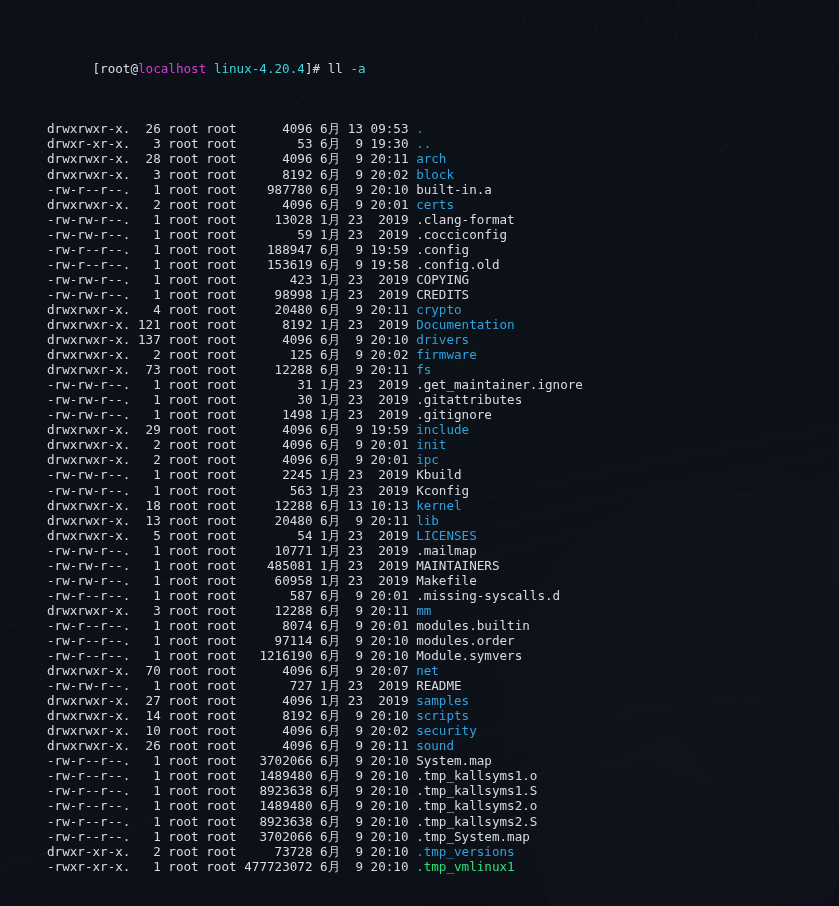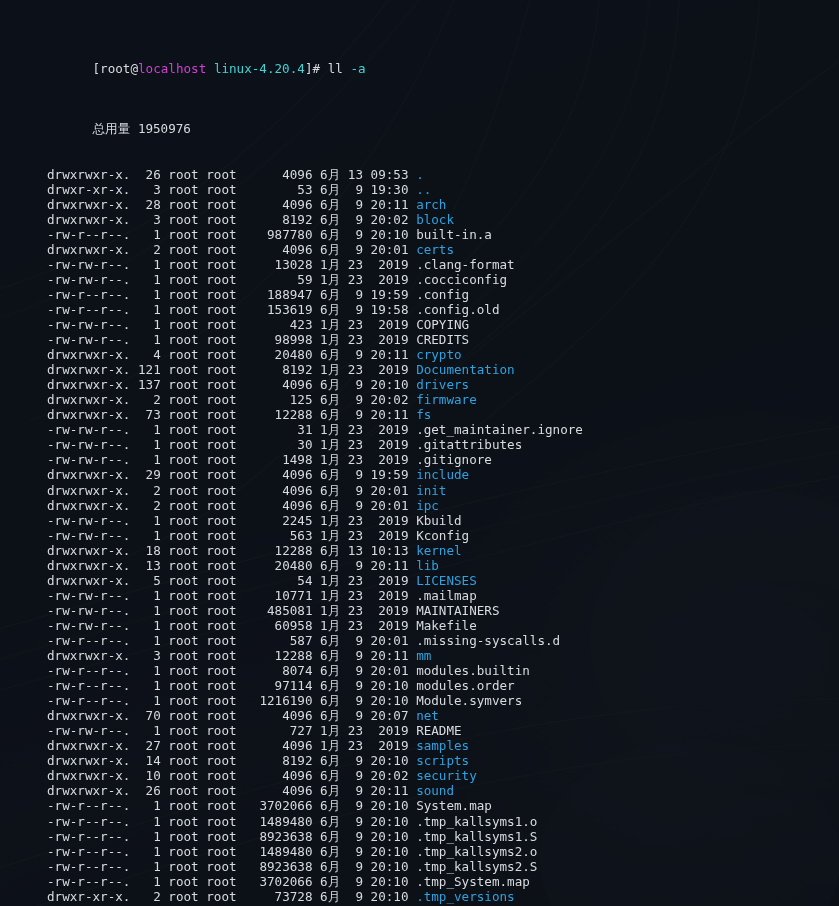--- a/index.html
+++ b/index.html
@@ -113,22 +113,19 @@
   </div>
 
   <div id="glass"></div>
 
   <div id="textpane">
 
     <div class="line">
       <span class="c-prompt">[</span><span class="c-prompt">root</span><span class="c-prompt">@</span><span class="c-host">localhost</span><span class="c-prompt"> </span><span class="c-path">linux-4.20.4</span><span class="c-prompt">]</span><span class="c-prompt"># </span><span class="c-white">ll</span><span class="c-arg"> -a</span>
     </div>
 
-    <div class="line">
-      <span class="c-white">总用量</span><span class="c-white"> </span><span class="c-white">1950976</span>
-    </div>
 
     <div id="listing-container"><div class="line"><span class="c-white">drwxrwxr-x.</span><span class="c-white"> </span><span class="c-white"> 26</span><span class="c-white"> </span><span class="c-white">root</span><span class="c-white"> </span><span class="c-white">root</span><span class="c-white"> </span><span class="c-white">     4096</span><span class="c-white"> </span><span class="c-white">6月</span><span class="c-white"> </span><span class="c-white">13</span><span class="c-white"> </span><span class="c-white">09:53</span><span class="c-white"> </span><span class="c-dir">.</span></div><div class="line"><span class="c-white">drwxr-xr-x.</span><span class="c-white"> </span><span class="c-white">  3</span><span class="c-white"> </span><span class="c-white">root</span><span class="c-white"> </span><span class="c-white">root</span><span class="c-white"> </span><span class="c-white">       53</span><span class="c-white"> </span><span class="c-white">6月</span><span class="c-white"> </span><span class="c-white"> 9</span><span class="c-white"> </span><span class="c-white">19:30</span><span class="c-white"> </span><span class="c-dir">..</span></div><div class="line"><span class="c-white">drwxrwxr-x.</span><span class="c-white"> </span><span class="c-white"> 28</span><span class="c-white"> </span><span class="c-white">root</span><span class="c-white"> </span><span class="c-white">root</span><span class="c-white"> </span><span class="c-white">     4096</span><span class="c-white"> </span><span class="c-white">6月</span><span class="c-white"> </span><span class="c-white"> 9</span><span class="c-white"> </span><span class="c-white">20:11</span><span class="c-white"> </span><span class="c-dir">arch</span></div><div class="line"><span class="c-white">drwxrwxr-x.</span><span class="c-white"> </span><span class="c-white">  3</span><span class="c-white"> </span><span class="c-white">root</span><span class="c-white"> </span><span class="c-white">root</span><span class="c-white"> </span><span class="c-white">     8192</span><span class="c-white"> </span><span class="c-white">6月</span><span class="c-white"> </span><span class="c-white"> 9</span><span class="c-white"> </span><span class="c-white">20:02</span><span class="c-white"> </span><span class="c-dir">block</span></div><div class="line"><span class="c-white">-rw-r--r--.</span><span class="c-white"> </span><span class="c-white">  1</span><span class="c-white"> </span><span class="c-white">root</span><span class="c-white"> </span><span class="c-white">root</span><span class="c-white"> </span><span class="c-white">   987780</span><span class="c-white"> </span><span class="c-white">6月</span><span class="c-white"> </span><span class="c-white"> 9</span><span class="c-white"> </span><span class="c-white">20:10</span><span class="c-white"> </span><span class="c-white">built-in.a</span></div><div class="line"><span class="c-white">drwxrwxr-x.</span><span class="c-white"> </span><span class="c-white">  2</span><span class="c-white"> </span><span class="c-white">root</span><span class="c-white"> </span><span class="c-white">root</span><span class="c-white"> </span><span class="c-white">     4096</span><span class="c-white"> </span><span class="c-white">6月</span><span class="c-white"> </span><span class="c-white"> 9</span><span class="c-white"> </span><span class="c-white">20:01</span><span class="c-white"> </span><span class="c-dir">certs</span></div><div class="line"><span class="c-white">-rw-rw-r--.</span><span class="c-white"> </span><span class="c-white">  1</span><span class="c-white"> </span><span class="c-white">root</span><span class="c-white"> </span><span class="c-white">root</span><span class="c-white"> </span><span class="c-white">    13028</span><span class="c-white"> </span><span class="c-white">1月</span><span class="c-white"> </span><span class="c-white">23</span><span class="c-white"> </span><span class="c-white"> 2019</span><span class="c-white"> </span><span class="c-white">.clang-format</span></div><div class="line"><span class="c-white">-rw-rw-r--.</span><span class="c-white"> </span><span class="c-white">  1</span><span class="c-white"> </span><span class="c-white">root</span><span class="c-white"> </span><span class="c-white">root</span><span class="c-white"> </span><span class="c-white">       59</span><span class="c-white"> </span><span class="c-white">1月</span><span class="c-white"> </span><span class="c-white">23</span><span class="c-white"> </span><span class="c-white"> 2019</span><span class="c-white"> </span><span class="c-white">.cocciconfig</span></div><div class="line"><span class="c-white">-rw-r--r--.</span><span class="c-white"> </span><span class="c-white">  1</span><span class="c-white"> </span><span class="c-white">root</span><span class="c-white"> </span><span class="c-white">root</span><span class="c-white"> </span><span class="c-white">   188947</span><span class="c-white"> </span><span class="c-white">6月</span><span class="c-white"> </span><span class="c-white"> 9</span><span class="c-white"> </span><span class="c-white">19:59</span><span class="c-white"> </span><span class="c-white">.config</span></div><div class="line"><span class="c-white">-rw-r--r--.</span><span class="c-white"> </span><span class="c-white">  1</span><span class="c-white"> </span><span class="c-white">root</span><span class="c-white"> </span><span class="c-white">root</span><span class="c-white"> </span><span class="c-white">   153619</span><span class="c-white"> </span><span class="c-white">6月</span><span class="c-white"> </span><span class="c-white"> 9</span><span class="c-white"> </span><span class="c-white">19:58</span><span class="c-white"> </span><span class="c-white">.config.old</span></div><div class="line"><span class="c-white">-rw-rw-r--.</span><span class="c-white"> </span><span class="c-white">  1</span><span class="c-white"> </span><span class="c-white">root</span><span class="c-white"> </span><span class="c-white">root</span><span class="c-white"> </span><span class="c-white">      423</span><span class="c-white"> </span><span class="c-white">1月</span><span class="c-white"> </span><span class="c-white">23</span><span class="c-white"> </span><span class="c-white"> 2019</span><span class="c-white"> </span><span class="c-white">COPYING</span></div><div class="line"><span class="c-white">-rw-rw-r--.</span><span class="c-white"> </span><span class="c-white">  1</span><span class="c-white"> </span><span class="c-white">root</span><span class="c-white"> </span><span class="c-white">root</span><span class="c-white"> </span><span class="c-white">    98998</span><span class="c-white"> </span><span class="c-white">1月</span><span class="c-white"> </span><span class="c-white">23</span><span class="c-white"> </span><span class="c-white"> 2019</span><span class="c-white"> </span><span class="c-white">CREDITS</span></div><div class="line"><span class="c-white">drwxrwxr-x.</span><span class="c-white"> </span><span class="c-white">  4</span><span class="c-white"> </span><span class="c-white">root</span><span class="c-white"> </span><span class="c-white">root</span><span class="c-white"> </span><span class="c-white">    20480</span><span class="c-white"> </span><span class="c-white">6月</span><span class="c-white"> </span><span class="c-white"> 9</span><span class="c-white"> </span><span class="c-white">20:11</span><span class="c-white"> </span><span class="c-dir">crypto</span></div><div class="line"><span class="c-white">drwxrwxr-x.</span><span class="c-white"> </span><span class="c-white">121</span><span class="c-white"> </span><span class="c-white">root</span><span class="c-white"> </span><span class="c-white">root</span><span class="c-white"> </span><span class="c-white">     8192</span><span class="c-white"> </span><span class="c-white">1月</span><span class="c-white"> </span><span class="c-white">23</span><span class="c-white"> </span><span class="c-white"> 2019</span><span class="c-white"> </span><span class="c-dir">Documentation</span></div><div class="line"><span class="c-white">drwxrwxr-x.</span><span class="c-white"> </span><span class="c-white">137</span><span class="c-white"> </span><span class="c-white">root</span><span class="c-white"> </span><span class="c-white">root</span><span class="c-white"> </span><span class="c-white">     4096</span><span class="c-white"> </span><span class="c-white">6月</span><span class="c-white"> </span><span class="c-white"> 9</span><span class="c-white"> </span><span class="c-white">20:10</span><span class="c-white"> </span><span class="c-dir">drivers</span></div><div class="line"><span class="c-white">drwxrwxr-x.</span><span class="c-white"> </span><span class="c-white">  2</span><span class="c-white"> </span><span class="c-white">root</span><span class="c-white"> </span><span class="c-white">root</span><span class="c-white"> </span><span class="c-white">      125</span><span class="c-white"> </span><span class="c-white">6月</span><span class="c-white"> </span><span class="c-white"> 9</span><span class="c-white"> </span><span class="c-white">20:02</span><span class="c-white"> </span><span class="c-dir">firmware</span></div><div class="line"><span class="c-white">drwxrwxr-x.</span><span class="c-white"> </span><span class="c-white"> 73</span><span class="c-white"> </span><span class="c-white">root</span><span class="c-white"> </span><span class="c-white">root</span><span class="c-white"> </span><span class="c-white">    12288</span><span class="c-white"> </span><span class="c-white">6月</span><span class="c-white"> </span><span class="c-white"> 9</span><span class="c-white"> </span><span class="c-white">20:11</span><span class="c-white"> </span><span class="c-dir">fs</span></div><div class="line"><span class="c-white">-rw-rw-r--.</span><span class="c-white"> </span><span class="c-white">  1</span><span class="c-white"> </span><span class="c-white">root</span><span class="c-white"> </span><span class="c-white">root</span><span class="c-white"> </span><span class="c-white">       31</span><span class="c-white"> </span><span class="c-white">1月</span><span class="c-white"> </span><span class="c-white">23</span><span class="c-white"> </span><span class="c-white"> 2019</span><span class="c-white"> </span><span class="c-white">.get_maintainer.ignore</span></div><div class="line"><span class="c-white">-rw-rw-r--.</span><span class="c-white"> </span><span class="c-white">  1</span><span class="c-white"> </span><span class="c-white">root</span><span class="c-white"> </span><span class="c-white">root</span><span class="c-white"> </span><span class="c-white">       30</span><span class="c-white"> </span><span class="c-white">1月</span><span class="c-white"> </span><span class="c-white">23</span><span class="c-white"> </span><span class="c-white"> 2019</span><span class="c-white"> </span><span class="c-white">.gitattributes</span></div><div class="line"><span class="c-white">-rw-rw-r--.</span><span class="c-white"> </span><span class="c-white">  1</span><span class="c-white"> </span><span class="c-white">root</span><span class="c-white"> </span><span class="c-white">root</span><span class="c-white"> </span><span class="c-white">     1498</span><span class="c-white"> </span><span class="c-white">1月</span><span class="c-white"> </span><span class="c-white">23</span><span class="c-white"> </span><span class="c-white"> 2019</span><span class="c-white"> </span><span class="c-white">.gitignore</span></div><div class="line"><span class="c-white">drwxrwxr-x.</span><span class="c-white"> </span><span class="c-white"> 29</span><span class="c-white"> </span><span class="c-white">root</span><span class="c-white"> </span><span class="c-white">root</span><span class="c-white"> </span><span class="c-white">     4096</span><span class="c-white"> </span><span class="c-white">6月</span><span class="c-white"> </span><span class="c-white"> 9</span><span class="c-white"> </span><span class="c-white">19:59</span><span class="c-white"> </span><span class="c-dir">include</span></div><div class="line"><span class="c-white">drwxrwxr-x.</span><span class="c-white"> </span><span class="c-white">  2</span><span class="c-white"> </span><span class="c-white">root</span><span class="c-white"> </span><span class="c-white">root</span><span class="c-white"> </span><span class="c-white">     4096</span><span class="c-white"> </span><span class="c-white">6月</span><span class="c-white"> </span><span class="c-white"> 9</span><span class="c-white"> </span><span class="c-white">20:01</span><span class="c-white"> </span><span class="c-dir">init</span></div><div class="line"><span class="c-white">drwxrwxr-x.</span><span class="c-white"> </span><span class="c-white">  2</span><span class="c-white"> </span><span class="c-white">root</span><span class="c-white"> </span><span class="c-white">root</span><span class="c-white"> </span><span class="c-white">     4096</span><span class="c-white"> </span><span class="c-white">6月</span><span class="c-white"> </span><span class="c-white"> 9</span><span class="c-white"> </span><span class="c-white">20:01</span><span class="c-white"> </span><span class="c-dir">ipc</span></div><div class="line"><span class="c-white">-rw-rw-r--.</span><span class="c-white"> </span><span class="c-white">  1</span><span class="c-white"> </span><span class="c-white">root</span><span class="c-white"> </span><span class="c-white">root</span><span class="c-white"> </span><span class="c-white">     2245</span><span class="c-white"> </span><span class="c-white">1月</span><span class="c-white"> </span><span class="c-white">23</span><span class="c-white"> </span><span class="c-white"> 2019</span><span class="c-white"> </span><span class="c-white">Kbuild</span></div><div class="line"><span class="c-white">-rw-rw-r--.</span><span class="c-white"> </span><span class="c-white">  1</span><span class="c-white"> </span><span class="c-white">root</span><span class="c-white"> </span><span class="c-white">root</span><span class="c-white"> </span><span class="c-white">      563</span><span class="c-white"> </span><span class="c-white">1月</span><span class="c-white"> </span><span class="c-white">23</span><span class="c-white"> </span><span class="c-white"> 2019</span><span class="c-white"> </span><span class="c-white">Kconfig</span></div><div class="line"><span class="c-white">drwxrwxr-x.</span><span class="c-white"> </span><span class="c-white"> 18</span><span class="c-white"> </span><span class="c-white">root</span><span class="c-white"> </span><span class="c-white">root</span><span class="c-white"> </span><span class="c-white">    12288</span><span class="c-white"> </span><span class="c-white">6月</span><span class="c-white"> </span><span class="c-white">13</span><span class="c-white"> </span><span class="c-white">10:13</span><span class="c-white"> </span><span class="c-dir">kernel</span></div><div class="line"><span class="c-white">drwxrwxr-x.</span><span class="c-white"> </span><span class="c-white"> 13</span><span class="c-white"> </span><span class="c-white">root</span><span class="c-white"> </span><span class="c-white">root</span><span class="c-white"> </span><span class="c-white">    20480</span><span class="c-white"> </span><span class="c-white">6月</span><span class="c-white"> </span><span class="c-white"> 9</span><span class="c-white"> </span><span class="c-white">20:11</span><span class="c-white"> </span><span class="c-dir">lib</span></div><div class="line"><span class="c-white">drwxrwxr-x.</span><span class="c-white"> </span><span class="c-white">  5</span><span class="c-white"> </span><span class="c-white">root</span><span class="c-white"> </span><span class="c-white">root</span><span class="c-white"> </span><span class="c-white">       54</span><span class="c-white"> </span><span class="c-white">1月</span><span class="c-white"> </span><span class="c-white">23</span><span class="c-white"> </span><span class="c-white"> 2019</span><span class="c-white"> </span><span class="c-dir">LICENSES</span></div><div class="line"><span class="c-white">-rw-rw-r--.</span><span class="c-white"> </span><span class="c-white">  1</span><span class="c-white"> </span><span class="c-white">root</span><span class="c-white"> </span><span class="c-white">root</span><span class="c-white"> </span><span class="c-white">    10771</span><span class="c-white"> </span><span class="c-white">1月</span><span class="c-white"> </span><span class="c-white">23</span><span class="c-white"> </span><span class="c-white"> 2019</span><span class="c-white"> </span><span class="c-white">.mailmap</span></div><div class="line"><span class="c-white">-rw-rw-r--.</span><span class="c-white"> </span><span class="c-white">  1</span><span class="c-white"> </span><span class="c-white">root</span><span class="c-white"> </span><span class="c-white">root</span><span class="c-white"> </span><span class="c-white">   485081</span><span class="c-white"> </span><span class="c-white">1月</span><span class="c-white"> </span><span class="c-white">23</span><span class="c-white"> </span><span class="c-white"> 2019</span><span class="c-white"> </span><span class="c-white">MAINTAINERS</span></div><div class="line"><span class="c-white">-rw-rw-r--.</span><span class="c-white"> </span><span class="c-white">  1</span><span class="c-white"> </span><span class="c-white">root</span><span class="c-white"> </span><span class="c-white">root</span><span class="c-white"> </span><span class="c-white">    60958</span><span class="c-white"> </span><span class="c-white">1月</span><span class="c-white"> </span><span class="c-white">23</span><span class="c-white"> </span><span class="c-white"> 2019</span><span class="c-white"> </span><span class="c-white">Makefile</span></div><div class="line"><span class="c-white">-rw-r--r--.</span><span class="c-white"> </span><span class="c-white">  1</span><span class="c-white"> </span><span class="c-white">root</span><span class="c-white"> </span><span class="c-white">root</span><span class="c-white"> </span><span class="c-white">      587</span><span class="c-white"> </span><span class="c-white">6月</span><span class="c-white"> </span><span class="c-white"> 9</span><span class="c-white"> </span><span class="c-white">20:01</span><span class="c-white"> </span><span class="c-white">.missing-syscalls.d</span></div><div class="line"><span class="c-white">drwxrwxr-x.</span><span class="c-white"> </span><span class="c-white">  3</span><span class="c-white"> </span><span class="c-white">root</span><span class="c-white"> </span><span class="c-white">root</span><span class="c-white"> </span><span class="c-white">    12288</span><span class="c-white"> </span><span class="c-white">6月</span><span class="c-white"> </span><span class="c-white"> 9</span><span class="c-white"> </span><span class="c-white">20:11</span><span class="c-white"> </span><span class="c-dir">mm</span></div><div class="line"><span class="c-white">-rw-r--r--.</span><span class="c-white"> </span><span class="c-white">  1</span><span class="c-white"> </span><span class="c-white">root</span><span class="c-white"> </span><span class="c-white">root</span><span class="c-white"> </span><span class="c-white">     8074</span><span class="c-white"> </span><span class="c-white">6月</span><span class="c-white"> </span><span class="c-white"> 9</span><span class="c-white"> </span><span class="c-white">20:01</span><span class="c-white"> </span><span class="c-white">modules.builtin</span></div><div class="line"><span class="c-white">-rw-r--r--.</span><span class="c-white"> </span><span class="c-white">  1</span><span class="c-white"> </span><span class="c-white">root</span><span class="c-white"> </span><span class="c-white">root</span><span class="c-white"> </span><span class="c-white">    97114</span><span class="c-white"> </span><span class="c-white">6月</span><span class="c-white"> </span><span class="c-white"> 9</span><span class="c-white"> </span><span class="c-white">20:10</span><span class="c-white"> </span><span class="c-white">modules.order</span></div><div class="line"><span class="c-white">-rw-r--r--.</span><span class="c-white"> </span><span class="c-white">  1</span><span class="c-white"> </span><span class="c-white">root</span><span class="c-white"> </span><span class="c-white">root</span><span class="c-white"> </span><span class="c-white">  1216190</span><span class="c-white"> </span><span class="c-white">6月</span><span class="c-white"> </span><span class="c-white"> 9</span><span class="c-white"> </span><span class="c-white">20:10</span><span class="c-white"> </span><span class="c-white">Module.symvers</span></div><div class="line"><span class="c-white">drwxrwxr-x.</span><span class="c-white"> </span><span class="c-white"> 70</span><span class="c-white"> </span><span class="c-white">root</span><span class="c-white"> </span><span class="c-white">root</span><span class="c-white"> </span><span class="c-white">     4096</span><span class="c-white"> </span><span class="c-white">6月</span><span class="c-white"> </span><span class="c-white"> 9</span><span class="c-white"> </span><span class="c-white">20:07</span><span class="c-white"> </span><span class="c-dir">net</span></div><div class="line"><span class="c-white">-rw-rw-r--.</span><span class="c-white"> </span><span class="c-white">  1</span><span class="c-white"> </span><span class="c-white">root</span><span class="c-white"> </span><span class="c-white">root</span><span class="c-white"> </span><span class="c-white">      727</span><span class="c-white"> </span><span class="c-white">1月</span><span class="c-white"> </span><span class="c-white">23</span><span class="c-white"> </span><span class="c-white"> 2019</span><span class="c-white"> </span><span class="c-white">README</span></div><div class="line"><span class="c-white">drwxrwxr-x.</span><span class="c-white"> </span><span class="c-white"> 27</span><span class="c-white"> </span><span class="c-white">root</span><span class="c-white"> </span><span class="c-white">root</span><span class="c-white"> </span><span class="c-white">     4096</span><span class="c-white"> </span><span class="c-white">1月</span><span class="c-white"> </span><span class="c-white">23</span><span class="c-white"> </span><span class="c-white"> 2019</span><span class="c-white"> </span><span class="c-dir">samples</span></div><div class="line"><span class="c-white">drwxrwxr-x.</span><span class="c-white"> </span><span class="c-white"> 14</span><span class="c-white"> </span><span class="c-white">root</span><span class="c-white"> </span><span class="c-white">root</span><span class="c-white"> </span><span class="c-white">     8192</span><span class="c-white"> </span><span class="c-white">6月</span><span class="c-white"> </span><span class="c-white"> 9</span><span class="c-white"> </span><span class="c-white">20:10</span><span class="c-white"> </span><span class="c-dir">scripts</span></div><div class="line"><span class="c-white">drwxrwxr-x.</span><span class="c-white"> </span><span class="c-white"> 10</span><span class="c-white"> </span><span class="c-white">root</span><span class="c-white"> </span><span class="c-white">root</span><span class="c-white"> </span><span class="c-white">     4096</span><span class="c-white"> </span><span class="c-white">6月</span><span class="c-white"> </span><span class="c-white"> 9</span><span class="c-white"> </span><span class="c-white">20:02</span><span class="c-white"> </span><span class="c-dir">security</span></div><div class="line"><span class="c-white">drwxrwxr-x.</span><span class="c-white"> </span><span class="c-white"> 26</span><span class="c-white"> </span><span class="c-white">root</span><span class="c-white"> </span><span class="c-white">root</span><span class="c-white"> </span><span class="c-white">     4096</span><span class="c-white"> </span><span class="c-white">6月</span><span class="c-white"> </span><span class="c-white"> 9</span><span class="c-white"> </span><span class="c-white">20:11</span><span class="c-white"> </span><span class="c-dir">sound</span></div><div class="line"><span class="c-white">-rw-r--r--.</span><span class="c-white"> </span><span class="c-white">  1</span><span class="c-white"> </span><span class="c-white">root</span><span class="c-white"> </span><span class="c-white">root</span><span class="c-white"> </span><span class="c-white">  3702066</span><span class="c-white"> </span><span class="c-white">6月</span><span class="c-white"> </span><span class="c-white"> 9</span><span class="c-white"> </span><span class="c-white">20:10</span><span class="c-white"> </span><span class="c-white">System.map</span></div><div class="line"><span class="c-white">-rw-r--r--.</span><span class="c-white"> </span><span class="c-white">  1</span><span class="c-white"> </span><span class="c-white">root</span><span class="c-white"> </span><span class="c-white">root</span><span class="c-white"> </span><span class="c-white">  1489480</span><span class="c-white"> </span><span class="c-white">6月</span><span class="c-white"> </span><span class="c-white"> 9</span><span class="c-white"> </span><span class="c-white">20:10</span><span class="c-white"> </span><span class="c-white">.tmp_kallsyms1.o</span></div><div class="line"><span class="c-white">-rw-r--r--.</span><span class="c-white"> </span><span class="c-white">  1</span><span class="c-white"> </span><span class="c-white">root</span><span class="c-white"> </span><span class="c-white">root</span><span class="c-white"> </span><span class="c-white">  8923638</span><span class="c-white"> </span><span class="c-white">6月</span><span class="c-white"> </span><span class="c-white"> 9</span><span class="c-white"> </span><span class="c-white">20:10</span><span class="c-white"> </span><span class="c-white">.tmp_kallsyms1.S</span></div><div class="line"><span class="c-white">-rw-r--r--.</span><span class="c-white"> </span><span class="c-white">  1</span><span class="c-white"> </span><span class="c-white">root</span><span class="c-white"> </span><span class="c-white">root</span><span class="c-white"> </span><span class="c-white">  1489480</span><span class="c-white"> </span><span class="c-white">6月</span><span class="c-white"> </span><span class="c-white"> 9</span><span class="c-white"> </span><span class="c-white">20:10</span><span class="c-white"> </span><span class="c-white">.tmp_kallsyms2.o</span></div><div class="line"><span class="c-white">-rw-r--r--.</span><span class="c-white"> </span><span class="c-white">  1</span><span class="c-white"> </span><span class="c-white">root</span><span class="c-white"> </span><span class="c-white">root</span><span class="c-white"> </span><span class="c-white">  8923638</span><span class="c-white"> </span><span class="c-white">6月</span><span class="c-white"> </span><span class="c-white"> 9</span><span class="c-white"> </span><span class="c-white">20:10</span><span class="c-white"> </span><span class="c-white">.tmp_kallsyms2.S</span></div><div class="line"><span class="c-white">-rw-r--r--.</span><span class="c-white"> </span><span class="c-white">  1</span><span class="c-white"> </span><span class="c-white">root</span><span class="c-white"> </span><span class="c-white">root</span><span class="c-white"> </span><span class="c-white">  3702066</span><span class="c-white"> </span><span class="c-white">6月</span><span class="c-white"> </span><span class="c-white"> 9</span><span class="c-white"> </span><span class="c-white">20:10</span><span class="c-white"> </span><span class="c-white">.tmp_System.map</span></div><div class="line"><span class="c-white">drwxr-xr-x.</span><span class="c-white"> </span><span class="c-white">  2</span><span class="c-white"> </span><span class="c-white">root</span><span class="c-white"> </span><span class="c-white">root</span><span class="c-white"> </span><span class="c-white">    73728</span><span class="c-white"> </span><span class="c-white">6月</span><span class="c-white"> </span><span class="c-white"> 9</span><span class="c-white"> </span><span class="c-white">20:10</span><span class="c-white"> </span><span class="c-dir">.tmp_versions</span></div><div class="line"><span class="c-white">-rwxr-xr-x.</span><span class="c-white"> </span><span class="c-white">  1</span><span class="c-white"> </span><span class="c-white">root</span><span class="c-white"> </span><span class="c-white">root</span><span class="c-white"> </span><span class="c-white">477723072</span><span class="c-white"> </span><span class="c-white">6月</span><span class="c-white"> </span><span class="c-white"> 9</span><span class="c-white"> </span><span class="c-white">20:10</span><span class="c-white"> </span><span class="c-exec">.tmp_vmlinux1</span></div></div>
 
     
 
   </div>
 </div>
 
 </body></html>

